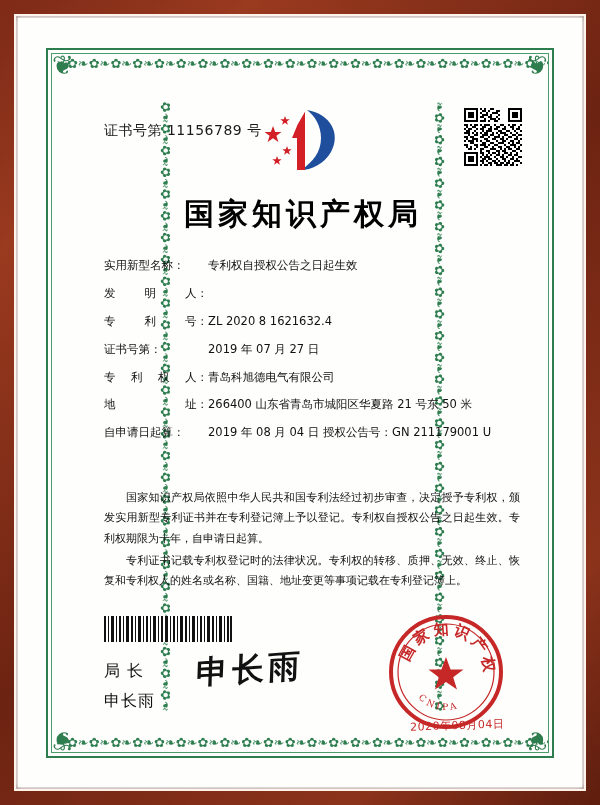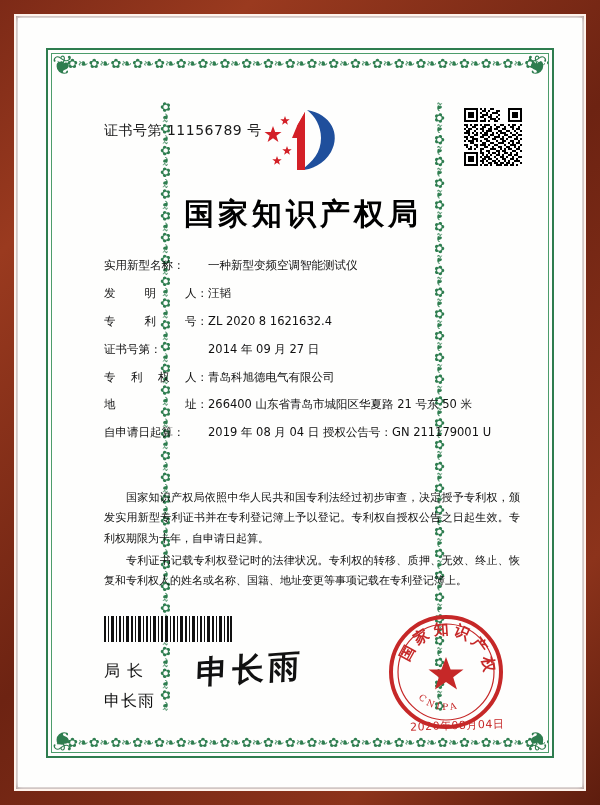--- a/index.html
+++ b/index.html
@@ -457,44 +457,43 @@
           </g>
         </svg>
       </div>
 
       <div class="title">国家知识产权局</div>
 
       <div class="fields">
 
         <div class="field-row">
           <div class="field-label">实用新型名称：</div>
-          <div class="field-value">一种新型变频空调智能测试仪</div>
+          <div class="field-value">专利权自授权公告之日起生效</div>
         </div>
 
         <div class="field-row">
           <div class="field-label spread">
             <span>发</span>
             <span>明</span>
             <span>人：</span>
           </div>
-          <div class="field-value">汪韬</div>
         </div>
 
         <div class="field-row">
           <div class="field-label spread">
             <span>专</span>
             <span>利</span>
             <span>号：</span>
           </div>
           <div class="field-value">ZL 2020 8 1621632.4</div>
         </div>
 
         <div class="field-row">
           <div class="field-label">证书号第：</div>
-          <div class="field-value">2014 年 09 月 27 日</div>
+          <div class="field-value">2019 年 07 月 27 日</div>
         </div>
 
         <div class="field-row">
           <div class="field-label spread">
             <span>专</span>
             <span>利</span>
             <span>权</span>
             <span>人：</span>
           </div>
           <div class="field-value">青岛科旭德电气有限公司</div>

